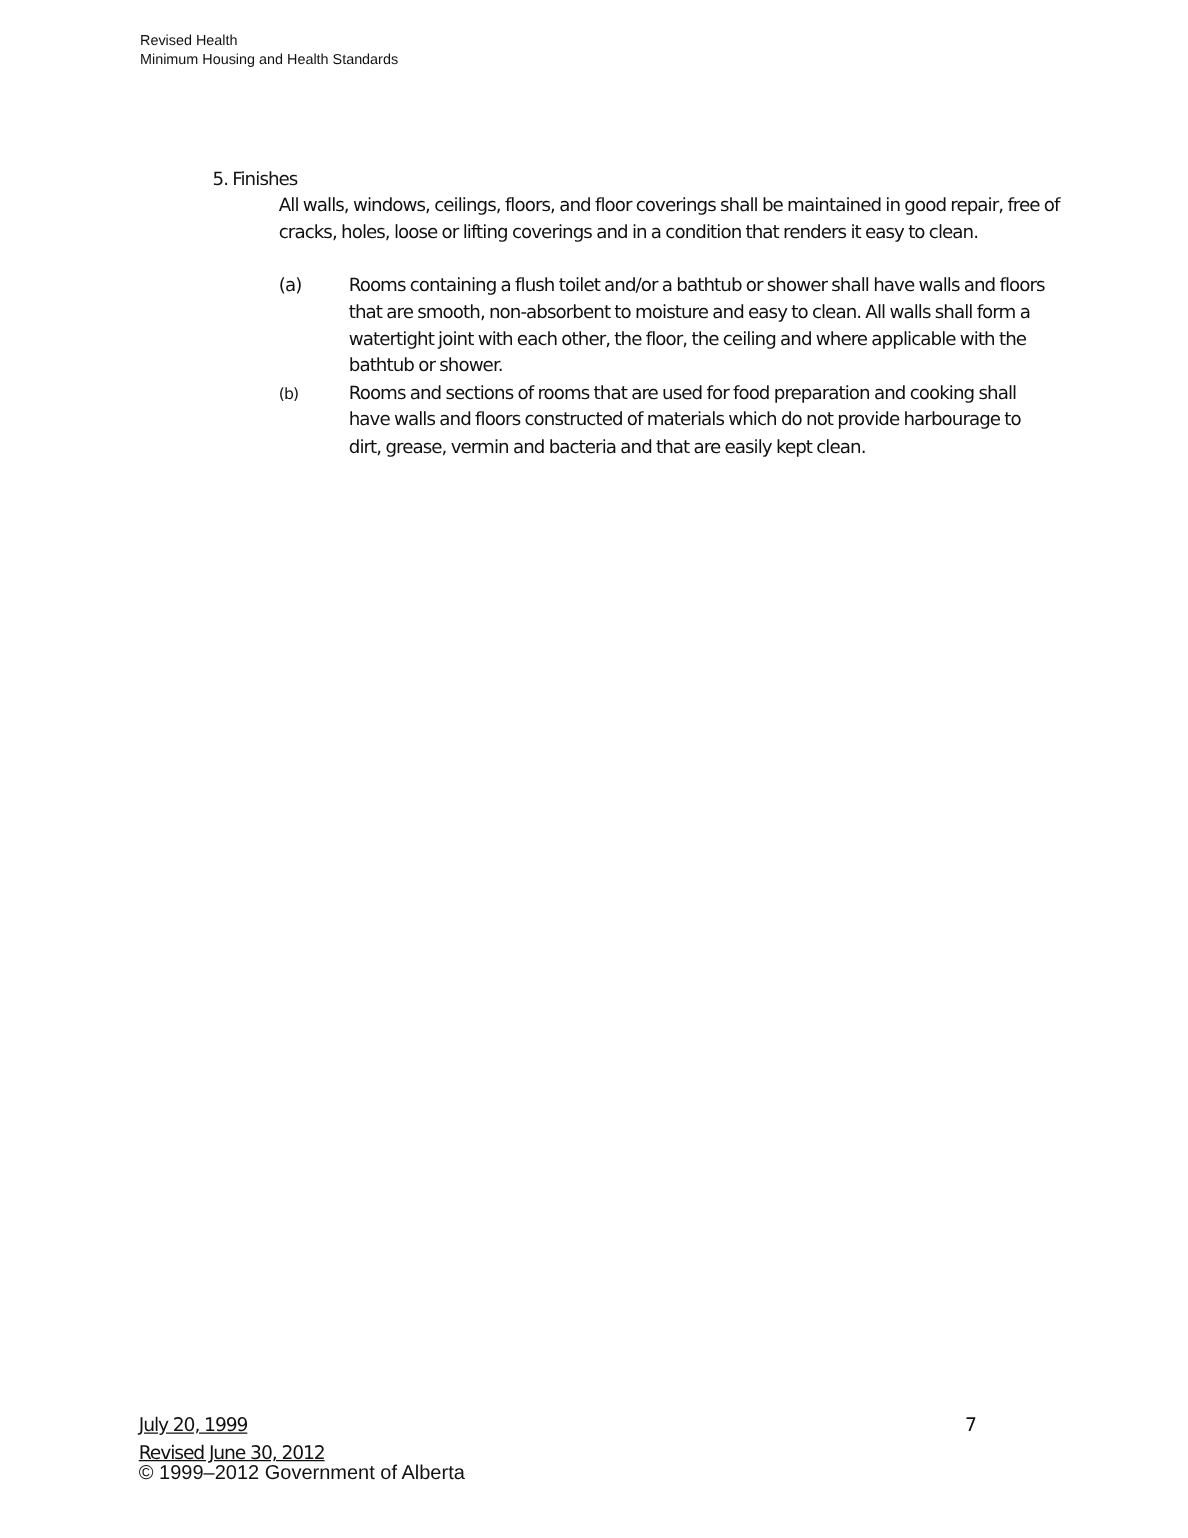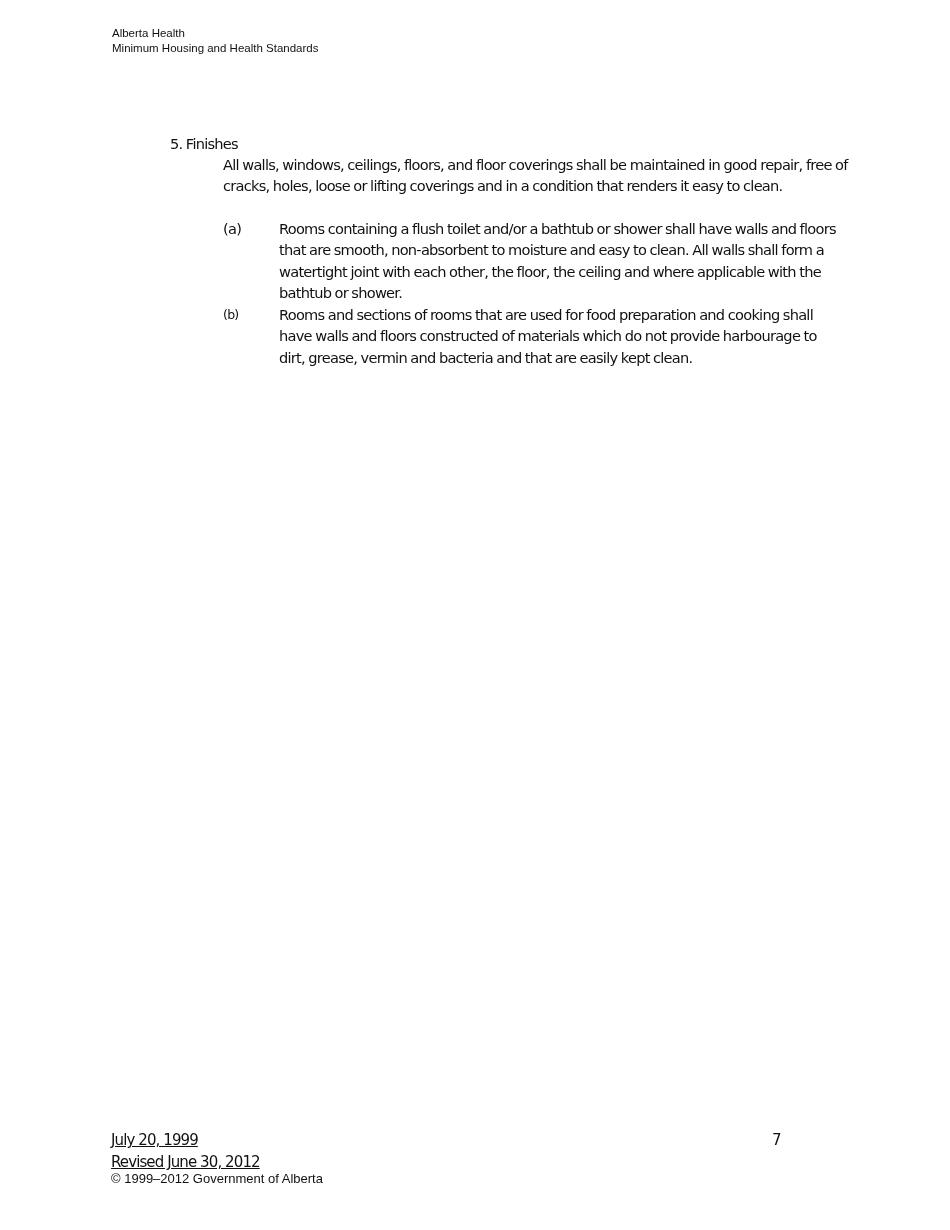--- a/index.html
+++ b/index.html
@@ -9,28 +9,28 @@
   .sec-title { position: absolute; left: 170px; top: 133px; }
   .sec-para { position: absolute; left: 223px; top: 154px; width: 625px; }
   .item { position: absolute; left: 223px; width: 625px; }
   .item-a { top: 218px; }
   .item-b { top: 304px; }
   .item .lbl { position: absolute; left: 0; top: 0; }
   .item .lbl.small { font-size: 12.5px; }
   .item .txt { margin-left: 56px; width: 565px; }
   .ftr { position: absolute; left: 111px; top: 1129px; }
   .ftr .ln { font-family: "DejaVu Sans", sans-serif; font-size: 15px; letter-spacing: -0.9px; line-height: 22px; color: #111; text-decoration: underline; }
-  .ftr .copy { font-family: "Liberation Sans", sans-serif; font-size: 13px; line-height: 12px; color: #111; }
+  .ftr .copy { font-family: "Liberation Sans", sans-serif; font-size: 16px; line-height: 12px; color: #111; }
   .pgnum { position: absolute; left: 772px; top: 1129px; font-family: "DejaVu Sans", sans-serif; font-size: 15px; line-height: 22px; color: #111; }
 </style>
 </head>
 <body>
 
 <div class="hdr">
-  <div>Alberta Health</div>
+  <div>Revised Health</div>
   <div>Minimum Housing and Health Standards</div>
 </div>
 
 <div class="body-text sec-title">5. Finishes</div>
 
 <div class="body-text sec-para">All walls, windows, ceilings, floors, and floor coverings shall be maintained in good repair, free of cracks, holes, loose or lifting coverings and in a condition that renders it easy to clean.</div>
 
 <div class="body-text item item-a">
   <span class="lbl">(a)</span>
   <div class="txt">Rooms containing a flush toilet and/or a bathtub or shower shall have walls and floors that are smooth, non-absorbent to moisture and easy to clean.  All walls shall form a watertight joint with each other, the floor, the ceiling and where applicable with the bathtub or shower.</div>

